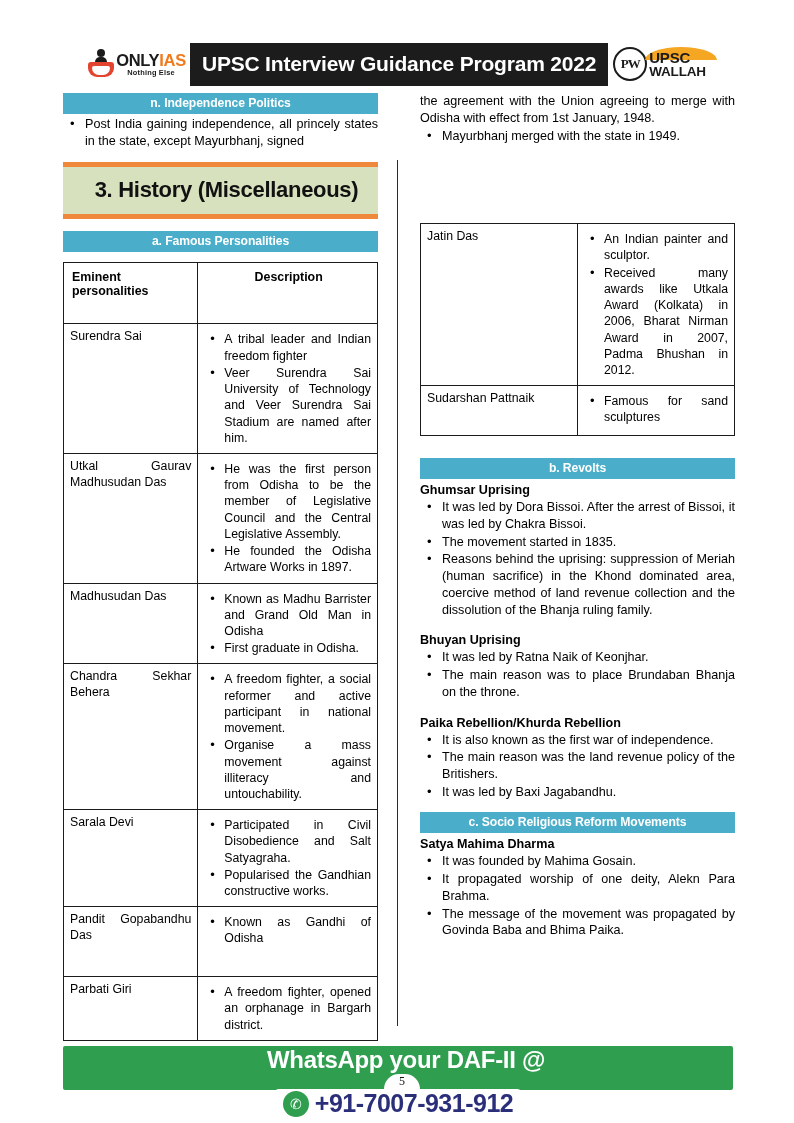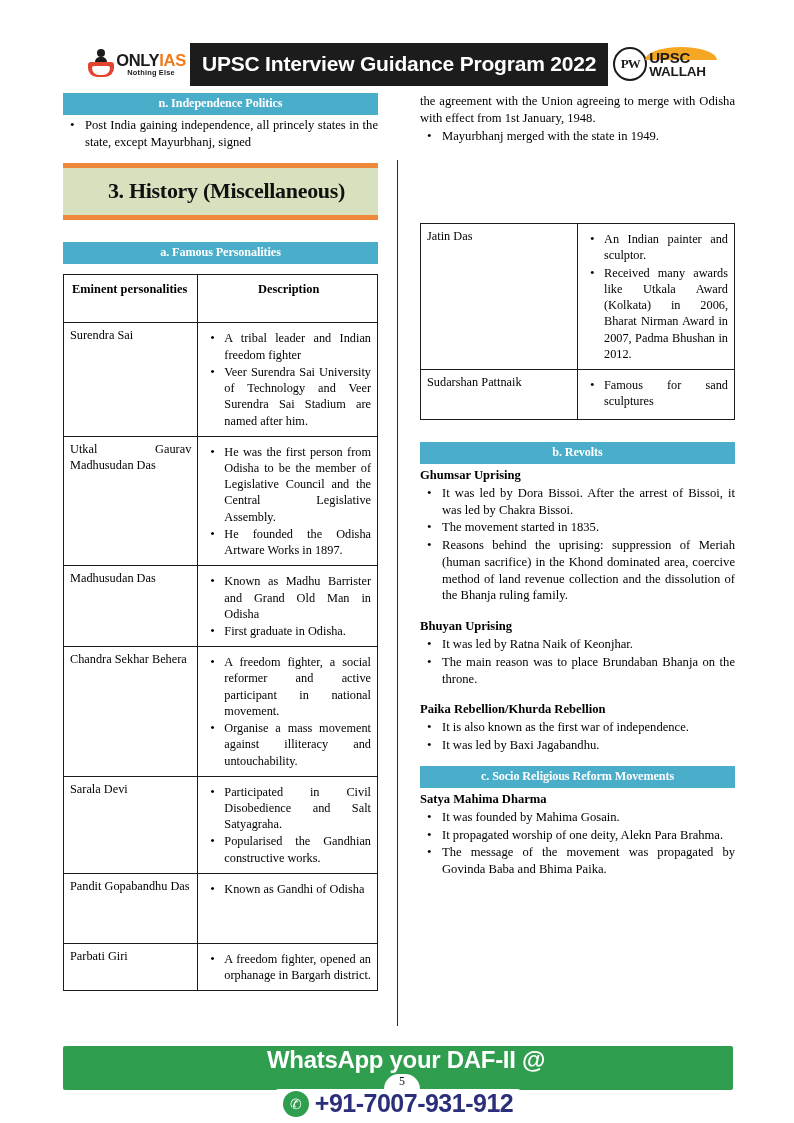--- a/index.html
+++ b/index.html
@@ -138,21 +138,20 @@
   
   .content {
     position: absolute;
     left: 63px;
     top: 93px;
     width: 672px;
   }
   .two-col {
     display: flex;
     gap: 0;
-    font-family: Liberation Serif, serif;
   }
   .col-left { width: 315px; }
   .col-right { width: 315px; margin-left: 42px; }
 
   .col-divider {
     position: absolute;
     left: 397px;
     top: 160px;
     width: 1px;
     height: 866px;
@@ -370,21 +369,21 @@
       <div class="teal-bar">n. Independence Politics</div>
 
       <ul class="bul">
         <li>Post India gaining independence, all princely states in the state, except Mayurbhanj, signed</li>
       </ul>
 
       <div class="section-banner">
         <div class="title">3. History (Miscellaneous)</div>
       </div>
 
-      <div class="teal-bar" style="margin-top:22px;">a. Famous Personalities</div>
+      <div class="teal-bar" style="margin-top:12px;">a. Famous Personalities</div>
 
       <table class="doc">
         <thead>
           <tr>
             <th class="c-name">Eminent personalities</th>
             <th class="c-desc">Description</th>
           </tr>
         </thead>
         <tbody>
           <tr>
@@ -494,20 +493,21 @@
 
       <div class="sub-head" style="margin-top:15px;">Bhuyan Uprising</div>
       <ul class="bul">
         <li>It was led by Ratna Naik of Keonjhar.</li>
         <li>The main reason was to place Brundaban Bhanja on the throne.</li>
       </ul>
 
       <div class="sub-head" style="margin-top:15px;">Paika Rebellion/Khurda Rebellion</div>
       <ul class="bul">
         <li>It is also known as the first war of independence.</li>
+        <li>The main reason was the land revenue policy of the Britishers.</li>
         <li>It was led by Baxi Jagabandhu.</li>
       </ul>
 
       <div class="teal-bar" style="margin-top:12px;">c. Socio Religious Reform Movements</div>
 
       <div class="sub-head first">Satya Mahima Dharma</div>
       <ul class="bul">
         <li>It was founded by Mahima Gosain.</li>
         <li>It propagated worship of one deity, Alekn Para Brahma.</li>
         <li>The message of the movement was propagated by Govinda Baba and Bhima Paika.</li>

